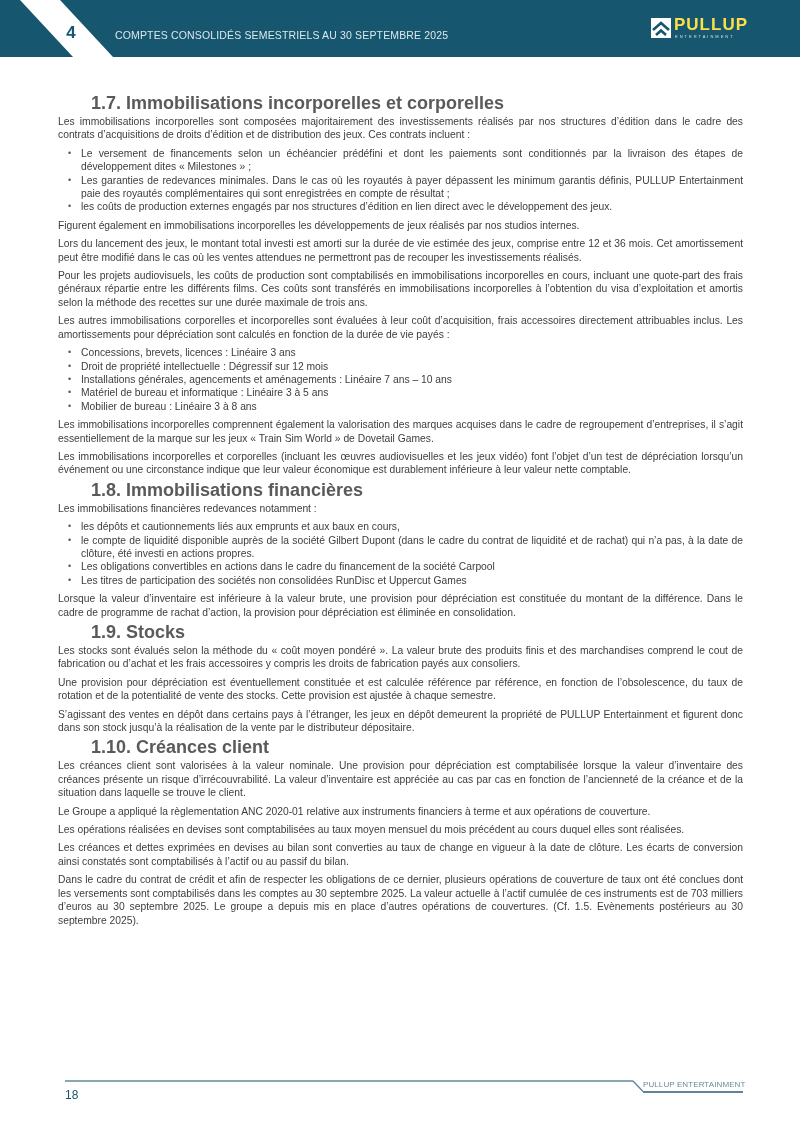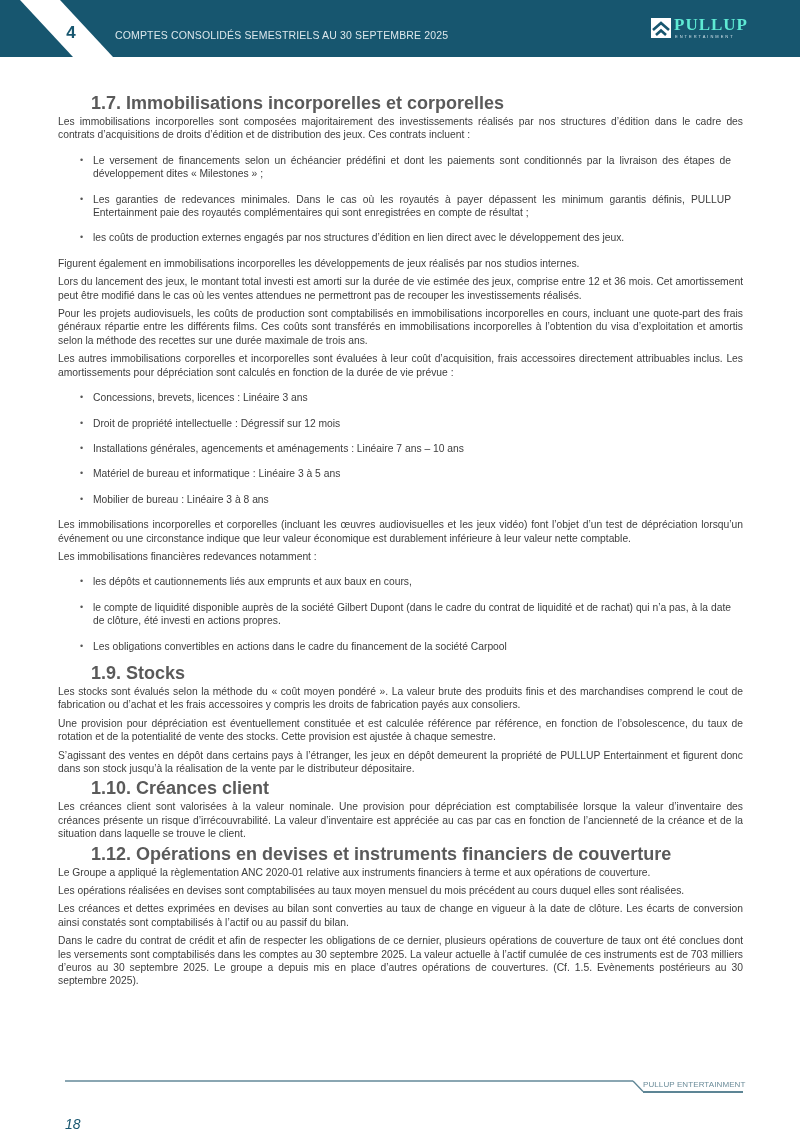--- a/index.html
+++ b/index.html
@@ -23,58 +23,58 @@
   .header .title {
     position: absolute; left: 115px; top: 29px;
     font-size: 10.5px; letter-spacing: 0.15px; color: #dce7ec;
   }
   .logo {
     position: absolute; left: 651px; top: 18px; width: 92px; height: 22px;
   }
   .logo .mark { position: absolute; left: 0; top: 0; width: 20px; height: 20px; }
   .logo .word {
     position: absolute; left: 23px; top: -3px;
-    font-size: 17px; font-weight: bold; color: #5eead4; letter-spacing: 1px;
-    font-family: Liberation Serif, serif;
+    font-size: 17px; font-weight: bold; color: #fde047; letter-spacing: 1px;
+    font-family: Liberation Sans, sans-serif;
   }
   .logo .sub {
     position: absolute; left: 24px; top: 16px;
     font-size: 4px; color: #cfe0e8; letter-spacing: 2px;
   }
 
   .content {
     position: absolute; left: 58px; top: 95px; width: 685px;
     font-size: 10.3px; line-height: 13.4px; color: #3d3d3d;
   }
   h2 {
     margin: 0 0 3px 33px; font-size: 18px; line-height: 17px;
     font-weight: bold; color: #5a5a5a;
   }
   p { margin: 0 0 5px 0; text-align: justify; }
   ul { margin: 0 0 5px 0; padding: 0 0 0 23px; list-style: none; }
-  ul li { position: relative; text-align: justify; margin: 12px; }
+  ul li { position: relative; text-align: justify; margin: 0; }
   ul li::before {
     content: "•"; position: absolute; left: -13px; top: 0; color: #555; font-size: 9px;
   }
   .section { margin-bottom: 4px; }
 
   .footer-line {
     position: absolute; left: 65px; top: 1080px; width: 568px; height: 2px;
     background: #8aa6b2;
   }
   .footer-diag { position: absolute; left: 630px; top: 1079px; width: 16px; height: 16px; }
   .footer-line2 {
     position: absolute; left: 643px; top: 1091px; width: 100px; height: 1.5px;
     background: #5d8595;
   }
   .footer-brand {
     position: absolute; left: 643px; top: 1080px; font-size: 8px; color: #6b8c99; letter-spacing: 0.1px;
   }
   .page-num {
-    position: absolute; left: 65px; top: 1116px; font-size: 14px; color: #17566f; font-style: italic;
+    position: absolute; left: 65px; top: 1088px; font-size: 12px; color: #17566f;
   }
 </style>
 </head>
 <body>
 
 <div class="header">
   <svg class="stripe" viewBox="0 0 800 57" width="800" height="57">
     <polygon points="20,0 60,0 113,57 73,57" fill="#ffffff"></polygon>
   </svg>
   <div class="chapter-num">4</div>
@@ -95,50 +95,53 @@
       <h2>1.7. Immobilisations incorporelles et corporelles</h2>
       <p>Les immobilisations incorporelles sont composées majoritairement des investissements réalisés par nos structures d’édition dans le cadre des contrats d’acquisitions de droits d’édition et de distribution des jeux. Ces contrats incluent :</p>
       <ul>
         <li>Le versement de financements selon un échéancier prédéfini et dont les paiements sont conditionnés par la livraison des étapes de développement dites « Milestones » ;</li>
         <li>Les garanties de redevances minimales. Dans le cas où les royautés à payer dépassent les minimum garantis définis, PULLUP Entertainment paie des royautés complémentaires qui sont enregistrées en compte de résultat ;</li>
         <li>les coûts de production externes engagés par nos structures d’édition en lien direct avec le développement des jeux.</li>
       </ul>
       <p>Figurent également en immobilisations incorporelles les développements de jeux réalisés par nos studios internes.</p>
       <p>Lors du lancement des jeux, le montant total investi est amorti sur la durée de vie estimée des jeux, comprise entre 12 et 36 mois. Cet amortissement peut être modifié dans le cas où les ventes attendues ne permettront pas de recouper les investissements réalisés.</p>
       <p>Pour les projets audiovisuels, les coûts de production sont comptabilisés en immobilisations incorporelles en cours, incluant une quote-part des frais généraux répartie entre les différents films. Ces coûts sont transférés en immobilisations incorporelles à l’obtention du visa d’exploitation et amortis selon la méthode des recettes sur une durée maximale de trois ans.</p>
-      <p>Les autres immobilisations corporelles et incorporelles sont évaluées à leur coût d’acquisition, frais accessoires directement attribuables inclus. Les amortissements pour dépréciation sont calculés en fonction de la durée de vie prévue :</p>
+      <p>Les autres immobilisations corporelles et incorporelles sont évaluées à leur coût d’acquisition, frais accessoires directement attribuables inclus. Les amortissements pour dépréciation sont calculés en fonction de la durée de vie payés :</p>
       <ul>
         <li>Concessions, brevets, licences :  Linéaire 3 ans</li>
         <li>Droit de propriété intellectuelle :  Dégressif sur 12 mois</li>
         <li>Installations générales, agencements et aménagements : Linéaire 7 ans – 10 ans</li>
         <li>Matériel de bureau et informatique :  Linéaire 3 à 5 ans</li>
         <li>Mobilier de bureau : Linéaire 3 à 8 ans</li>
       </ul>
+      <p>Les immobilisations incorporelles comprennent également la valorisation des marques acquises dans le cadre de regroupement d’entreprises, il s’agit essentiellement de la marque sur les jeux « Train Sim World » de Dovetail Games.</p>
       <p>Les immobilisations incorporelles et corporelles (incluant les œuvres audiovisuelles et les jeux vidéo) font l’objet d’un test de dépréciation lorsqu’un événement ou une circonstance indique que leur valeur économique est durablement inférieure à leur valeur nette comptable.</p>
     </div>
     <div class="section">
+      <h2>1.8. Immobilisations financières</h2>
       <p>Les immobilisations financières redevances notamment :</p>
       <ul>
         <li>les dépôts et cautionnements liés aux emprunts et aux baux en cours,</li>
         <li>le compte de liquidité disponible auprès de la société Gilbert Dupont (dans le cadre du contrat de liquidité et de rachat) qui n’a pas, à la date de clôture, été investi en actions propres.</li>
         <li>Les obligations convertibles en actions dans le cadre du financement de la société Carpool</li>
+        <li>Les titres de participation des sociétés non consolidées RunDisc et Uppercut Games</li>
       </ul>
+      <p>Lorsque la valeur d’inventaire est inférieure à la valeur brute, une provision pour dépréciation est constituée du montant de la différence. Dans le cadre de programme de rachat d’action, la provision pour dépréciation est éliminée en consolidation.</p>
     </div>
     <div class="section">
       <h2>1.9. Stocks</h2>
       <p>Les stocks sont évalués selon la méthode du « coût moyen pondéré ». La valeur brute des produits finis et des marchandises comprend le cout de fabrication ou d’achat et les frais accessoires y compris les droits de fabrication payés aux consoliers.</p>
       <p>Une provision pour dépréciation est éventuellement constituée et est calculée référence par référence, en fonction de l’obsolescence, du taux de rotation et de la potentialité de vente des stocks. Cette provision est ajustée à chaque semestre.</p>
       <p>S’agissant des ventes en dépôt dans certains pays à l’étranger, les jeux en dépôt demeurent la propriété de PULLUP Entertainment et figurent donc dans son stock jusqu’à la réalisation de la vente par le distributeur dépositaire.</p>
     </div>
     <div class="section">
       <h2>1.10. Créances client</h2>
       <p>Les créances client sont valorisées à la valeur nominale. Une provision pour dépréciation est comptabilisée lorsque la valeur d’inventaire des créances présente un risque d’irrécouvrabilité. La valeur d’inventaire est appréciée au cas par cas en fonction de l’ancienneté de la créance et de la situation dans laquelle se trouve le client.</p>
     </div>
     <div class="section">
-      <h2>1.12. Opérations en devises et instruments financiers de couverture</h2>
       <p>Le Groupe a appliqué la règlementation ANC 2020-01 relative aux instruments financiers à terme et aux opérations de couverture.</p>
       <p>Les opérations réalisées en devises sont comptabilisées au taux moyen mensuel du mois précédent au cours duquel elles sont réalisées.</p>
       <p>Les créances et dettes exprimées en devises au bilan sont converties au taux de change en vigueur à la date de clôture. Les écarts de conversion ainsi constatés sont comptabilisés à l’actif ou au passif du bilan.</p>
       <p>Dans le cadre du contrat de crédit et afin de respecter les obligations de ce dernier, plusieurs opérations de couverture de taux ont été conclues dont les versements sont comptabilisés dans les comptes au 30 septembre 2025. La valeur actuelle à l’actif cumulée de ces instruments est de 703 milliers d’euros au 30 septembre 2025. Le groupe a depuis mis en place d’autres opérations de couvertures. (Cf. 1.5.  Evènements postérieurs au 30 septembre 2025).</p>
     </div>
   </div>
 
 <div class="footer-line"></div>
 <svg class="footer-diag" viewBox="0 0 16 16" width="16" height="16">
   <line x1="3" y1="2" x2="13" y2="12.5" stroke="#5d8595" stroke-width="1.3"></line>

